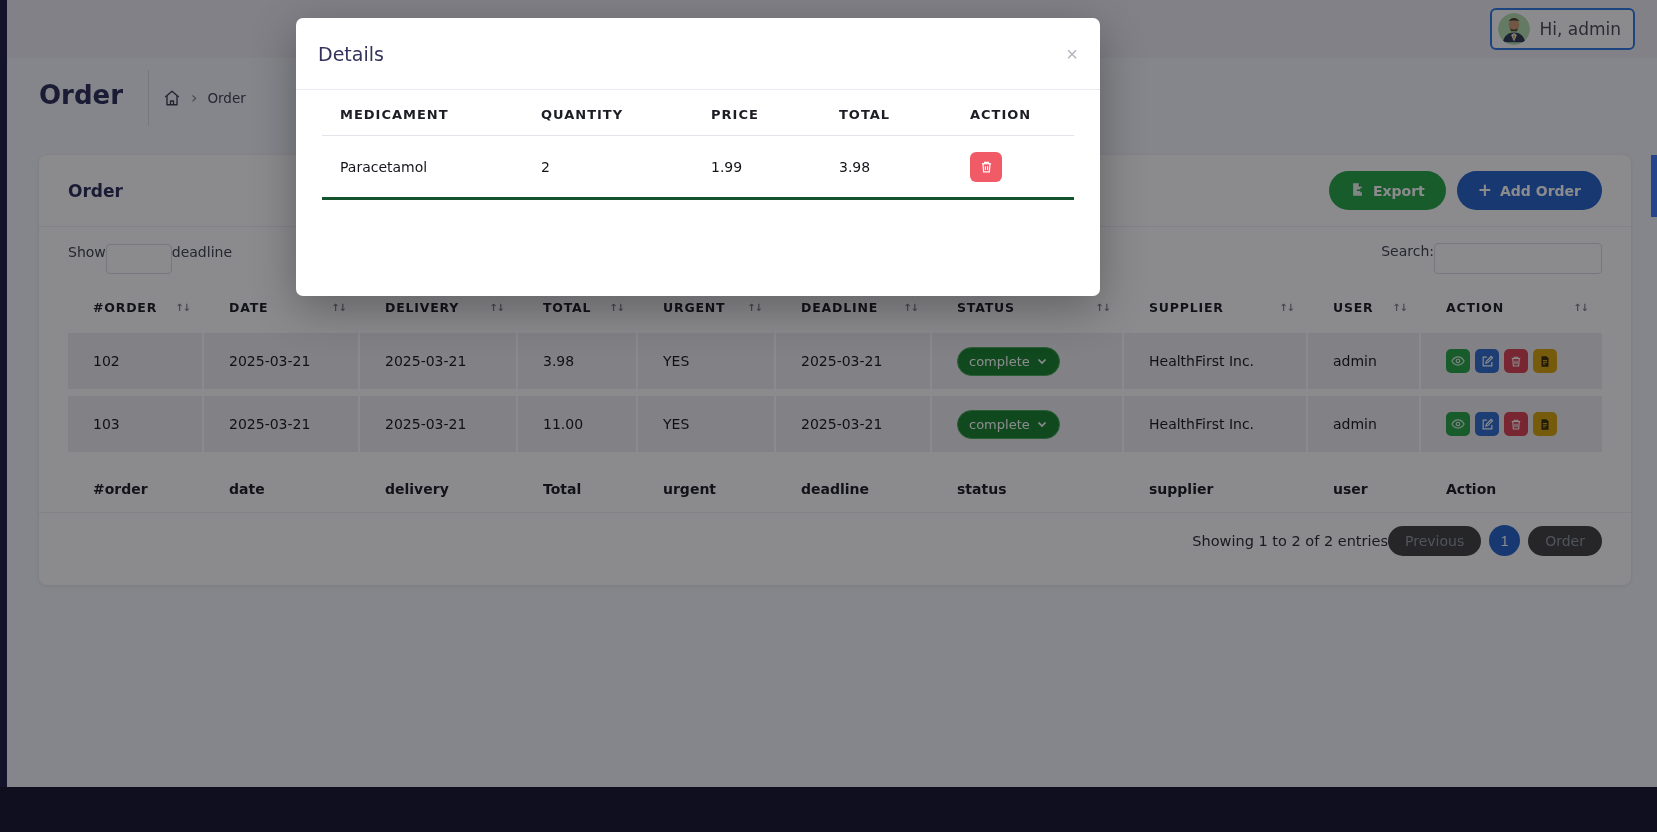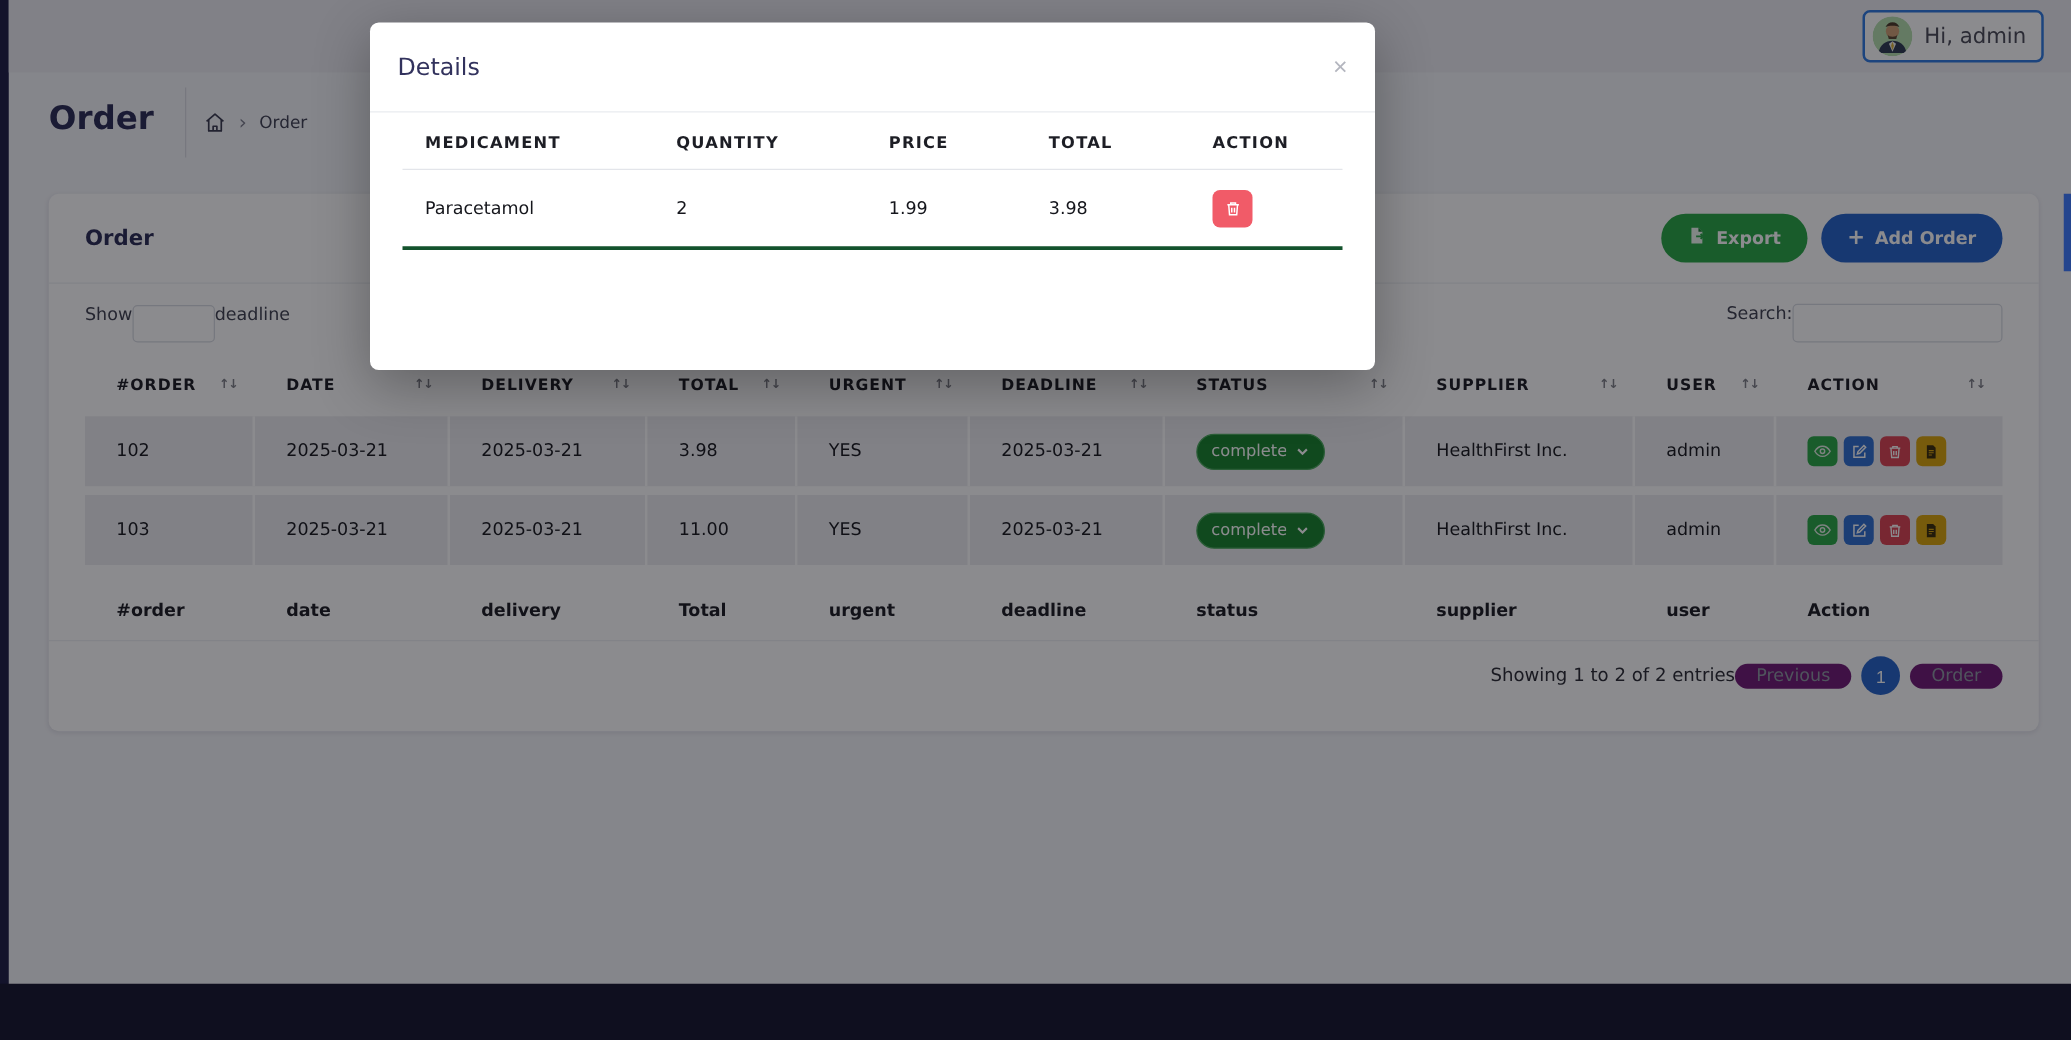--- a/index.html
+++ b/index.html
@@ -74,21 +74,21 @@
   .icon-btn { width:24px; height:24px; border:none; border-radius:5px; display:flex;
               align-items:center; justify-content:center; cursor:pointer; padding:0; }
   .ib-view{background:#28a745}.ib-edit{background:#2f6fd0}.ib-del{background:#dc4352}.ib-file{background:#d9a40b}
   .tfoot { margin-top:16px; height:42px; align-items:center; }
   .tf { font-size:14px; font-weight:700; color:#1b1c22; padding-left:25px; }
   
   .card-foot { margin-top:2px; padding:12px 29px 0; border-top:1px solid #eef0f4;
                display:flex; align-items:center; justify-content:flex-end; }
   .info-text { font-size:14.5px; color:#2a2b33; }
   .pagination { display:flex; align-items:center; gap:8px; }
-  .page-pill { height:20px; padding:0 17px; border:none; border-radius:17px; background:#701a75;
+  .page-pill { height:30px; padding:0 17px; border:none; border-radius:17px; background:#404040;
                color:#8f97a3; font-size:14px; font-family:inherit; cursor:pointer; }
   .page-num { width:31px; height:31px; border:none; border-radius:50%; background:#2563c9; color:#fff;
               font-size:14px; display:flex; align-items:center; justify-content:center; cursor:pointer; }
   
   .overlay { position:absolute; inset:0; background:rgba(8,8,14,.47); z-index:50; }
   .modal { position:absolute; left:296px; top:18px; width:804px; height:278px; background:#fff;
            border-radius:7px; box-shadow:0 12px 45px rgba(0,0,0,.30); z-index:60;
            display:flex; flex-direction:column; }
   .modal-head { height:72px; padding:0 22px; display:flex; align-items:center; justify-content:space-between;
                 border-bottom:1px solid #e9ebf0; }

